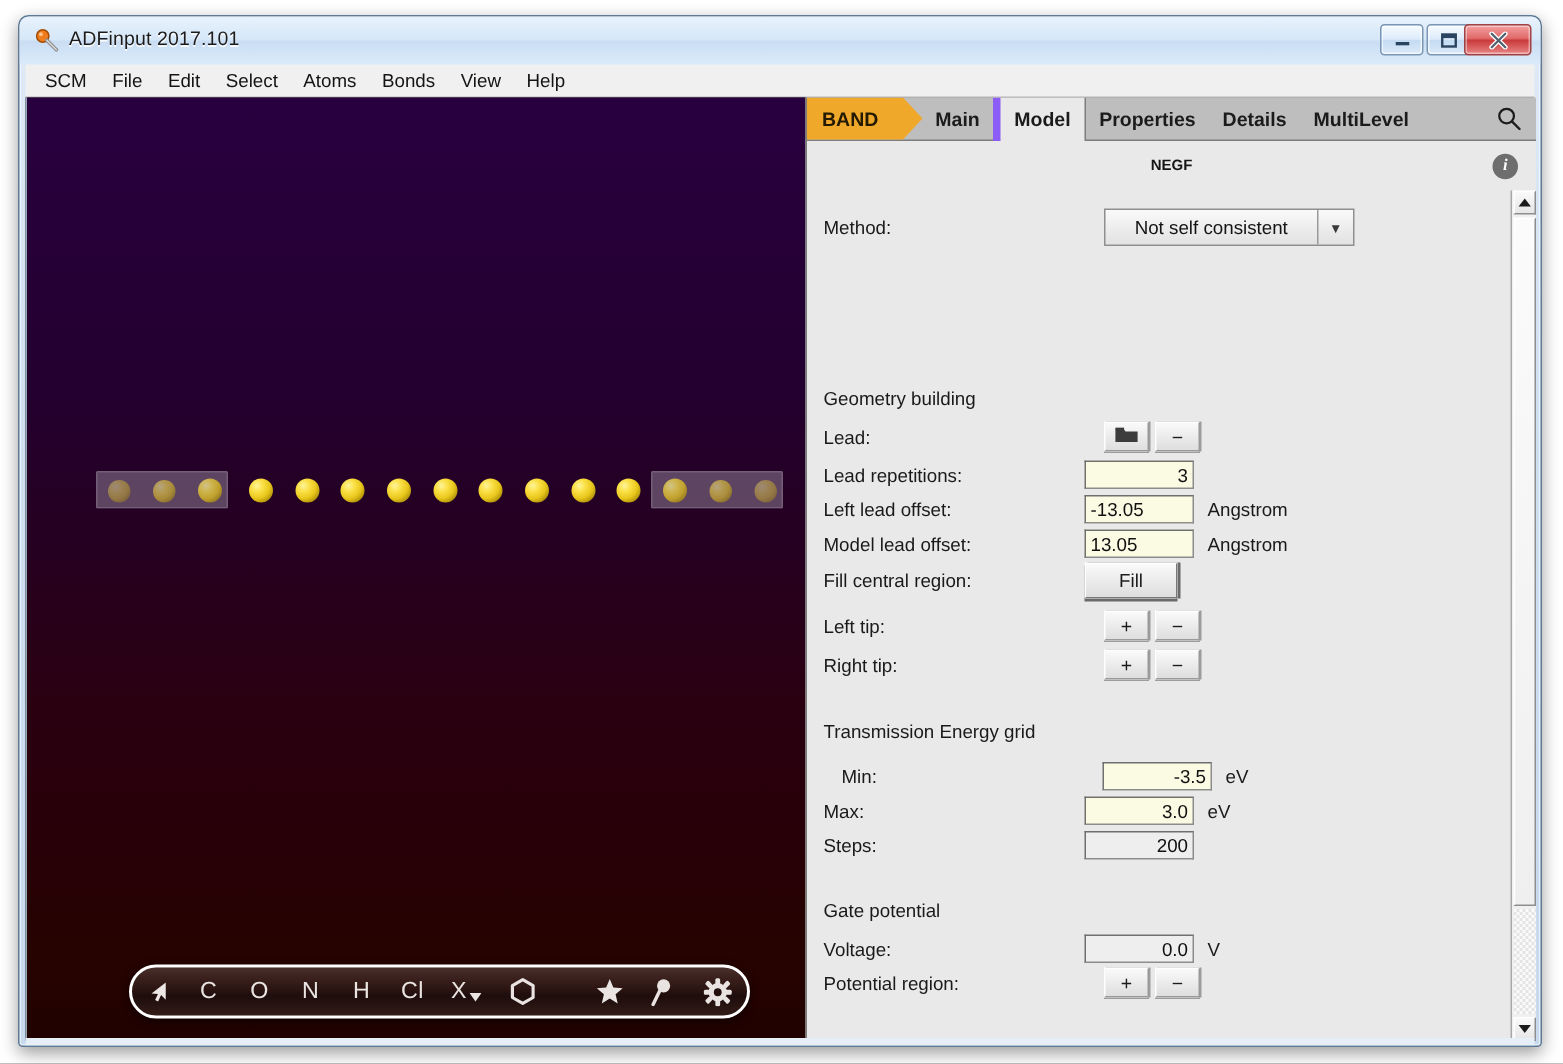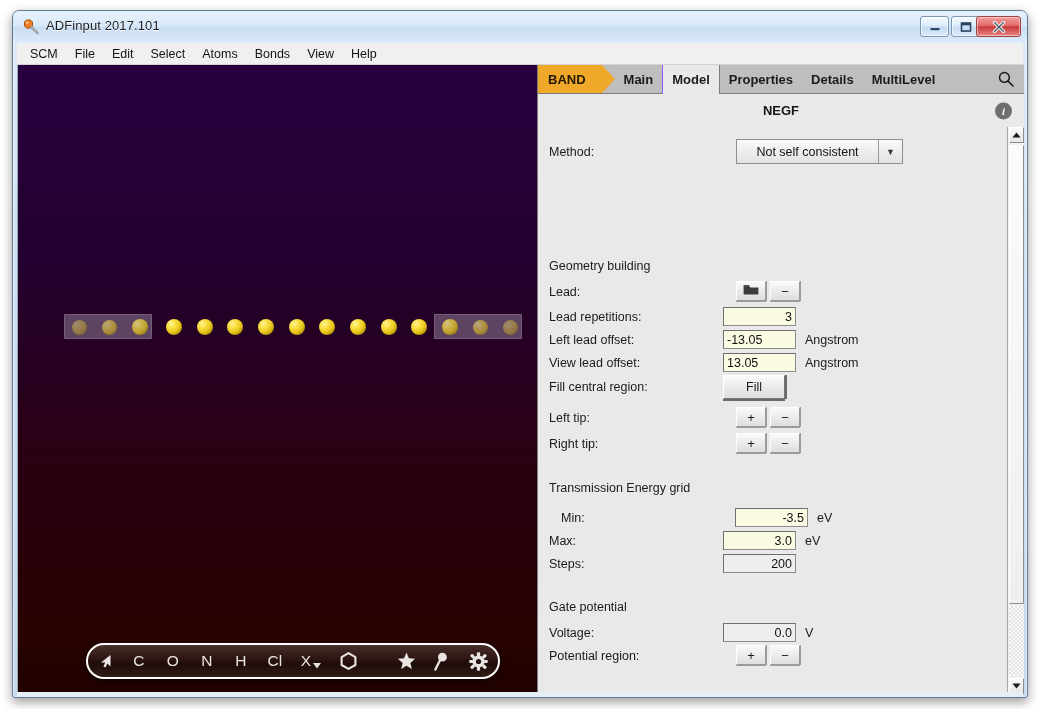--- a/index.html
+++ b/index.html
@@ -164,37 +164,37 @@
   .tab.brand:after{
     content:"";position:absolute;right:-13px;top:0;
     width:0;height:0;
     border-top:14px solid transparent;
     border-bottom:14px solid transparent;
     border-left:13px solid #f0a82a;
   }
   .tab.notched{padding-left:22px;}
   .tab.active{
     background:#e9e9e9;
-    border-left:1px solid #8b5cf6;
+    border-left:5px solid #8b5cf6;
     border-right:1px solid #7d7d7d;
     margin-bottom:-1px;
     padding-bottom:1px;
   }
   #tab-search{
     margin-left:auto;display:flex;align-items:center;
     padding:0 10px;cursor:default;
   }
 
   
   #panel-header{
     position:absolute;left:0;top:29px;width:100%;height:33px;
     display:flex;align-items:center;justify-content:center;
     box-sizing:border-box;
   }
-  #panel-title{font-size:13px;font-weight:bold;color:#161616;}
+  #panel-title{font-size:10px;font-weight:bold;color:#161616;}
   #info-icon{
     position:absolute;right:12px;top:50%;transform:translateY(-50%);
     width:17px;height:17px;border-radius:50%;
     background:#6e6e6e;
     display:flex;align-items:center;justify-content:center;
     color:#fff;font-size:11px;font-style:italic;font-weight:bold;
     font-family:"Liberation Serif", serif;
     cursor:default;
   }
 
@@ -483,21 +483,21 @@
             <input class="field ralign" type="text" style="top: 2px;" value="3">
           </div>
 
           <div class="row" style="top:201px;">
             <span class="lbl">Left lead offset:</span>
             <input class="field lalign" type="text" style="top: 2px;" value="-13.05">
             <span class="unit">Angstrom</span>
           </div>
 
           <div class="row" style="top:224px;">
-            <span class="lbl">View lead offset:</span>
+            <span class="lbl">Model lead offset:</span>
             <input class="field lalign" type="text" style="top: 2px;" value="13.05">
             <span class="unit">Angstrom</span>
           </div>
 
           <div class="row" style="top:248px;">
             <span class="lbl">Fill central region:</span>
             <div class="btn fill" style="left:185px;top:0px;">Fill</div>
           </div>
 
           <div class="row" style="top:279px;">

